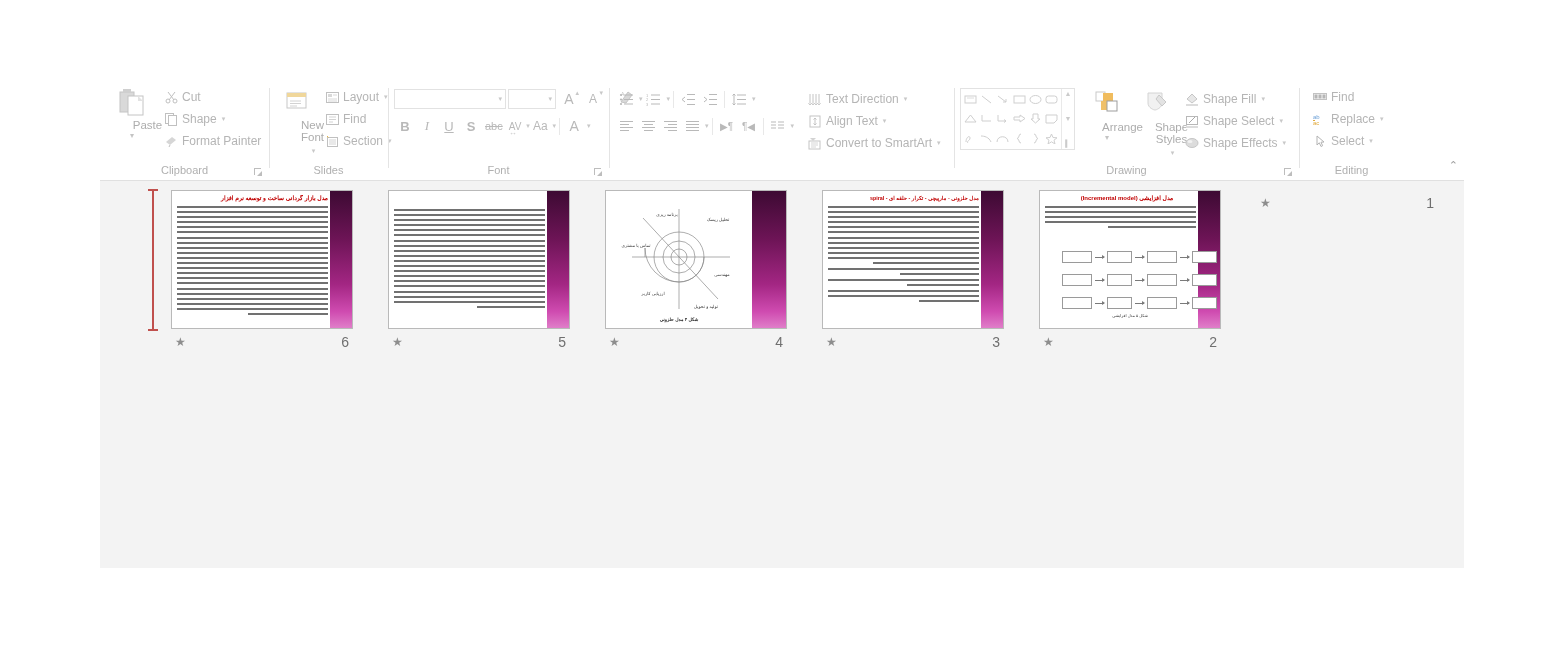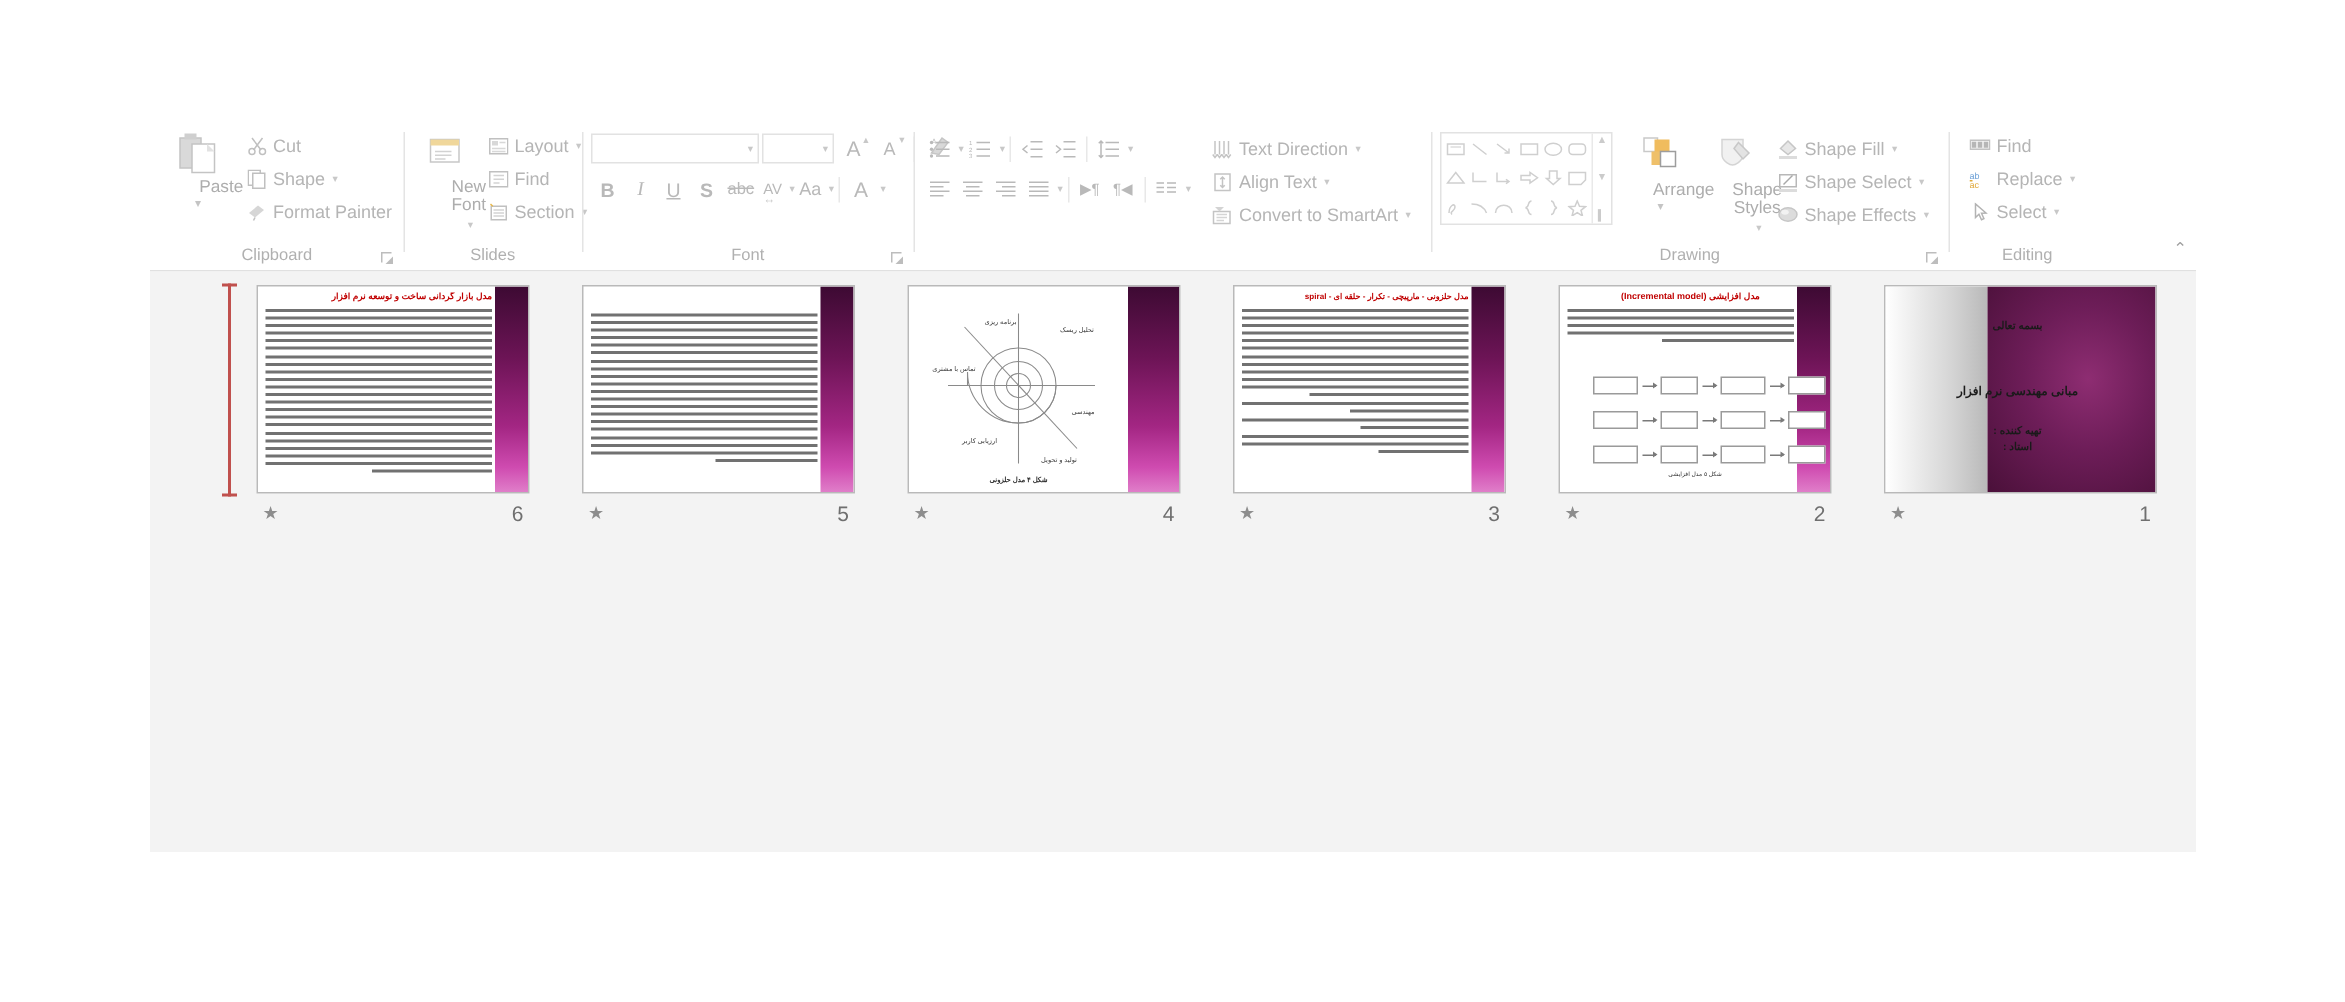--- a/index.html
+++ b/index.html
@@ -979,28 +979,20 @@
             <div class="fc-cap" style="top:122px">شکل ۵ مدل افزایشی</div>
           </div>
         </div>
         <div class="thumb-meta">
           <span class="star-icon">★</span>
           <span class="slide-num">2</span>
         </div>
       </div>
 
       <div class="thumb-wrap" style="left:1156px">
-        <div class="thumb">
-          <div class="s1-left"></div>
-          <div class="s1-right"></div>
-          <div class="s1-txt" style="top:22px; font-size:7px">بسمه تعالی</div>
-          <div class="s1-txt" style="top:65px; font-size:8px">مبانی مهندسی نرم افزار</div>
-          <div class="s1-txt" style="top:92px; font-size:7px">تهیه کننده :</div>
-          <div class="s1-txt" style="top:103px; font-size:7px">استاد :</div>
-        </div>
         <div class="thumb-meta">
           <span class="star-icon">★</span>
           <span class="slide-num">1</span>
         </div>
       </div>
 
     </div>
   </div>
 
 </div>

